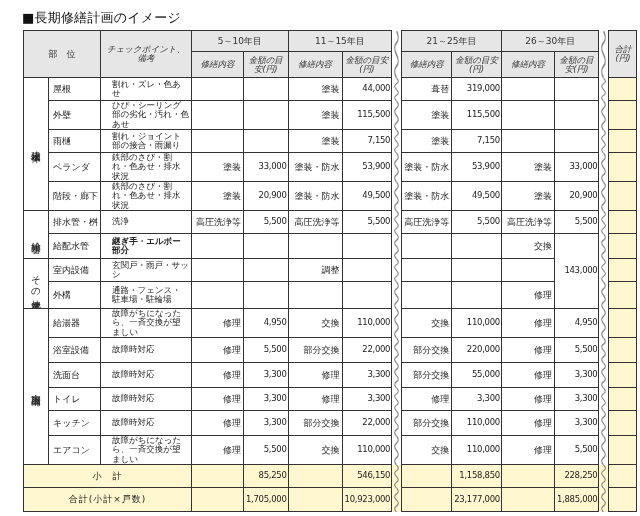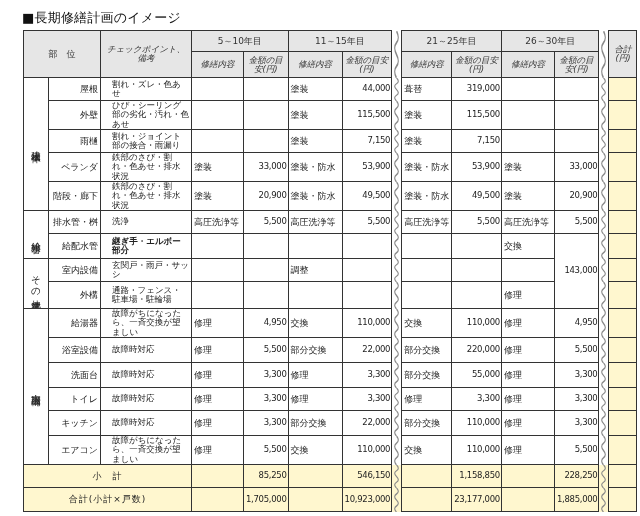--- a/index.html
+++ b/index.html
@@ -4,23 +4,23 @@
 <style>
   html, body { margin:0; padding:0; background:#ffffff; }
   body { width:640px; height:516px; position:relative; overflow:hidden;
          font-family:"DejaVu Sans", "Liberation Sans", sans-serif; color:#222; }
   .title { position:absolute; left:22px; top:9px; font-size:13px; color:#111; letter-spacing:0.2px; }
   table { position:absolute; left:23px; top:30px; border-collapse:collapse; table-layout:fixed;
           font-size:9px; line-height:1.15; }
   td, th { border:1px solid #333; padding:0 2px; overflow:hidden; white-space:nowrap; }
   th { background:#e6e6e6; font-weight:normal; color:#333; text-align:center; }
   td.cat { text-align:center; white-space:normal; font-size:9.5px; line-height:1.05; padding:0; }
-  td.item { text-align:right; padding-left:4px; }
+  td.item { text-align:left; padding-left:4px; }
   td.check { text-align:left; padding-left:11px; white-space:normal; font-size:8.5px; line-height:1.1; }
-  td.work { text-align:left;font-family:Liberation Serif, serif; }
+  td.work { text-align:right;font-family:Liberation Serif, serif; }
   td.amt { text-align:right; padding-right:1px; font-size:8.5px; letter-spacing:-0.3px; }
   td.wave, th.wave { border-top:none; border-bottom:none; padding:0; background:#fff; position:relative; }
   td.total { background:#fff7cf; }
   tr.sum td { background:#fff7cf; }
   tr.sum td.wave { background:#fff7cf; }
   tr.sum td.label { text-align:center; letter-spacing:1px; }
   .wavesvg { position:absolute; left:0; top:0; width:100%; height:100%; }
   .hdr-sub { font-size:8.5px; line-height:1.05;font-style:italic; }
   .vert { writing-mode:vertical-rl; text-orientation:upright; display:inline-block; letter-spacing:1px; }
 </style>

